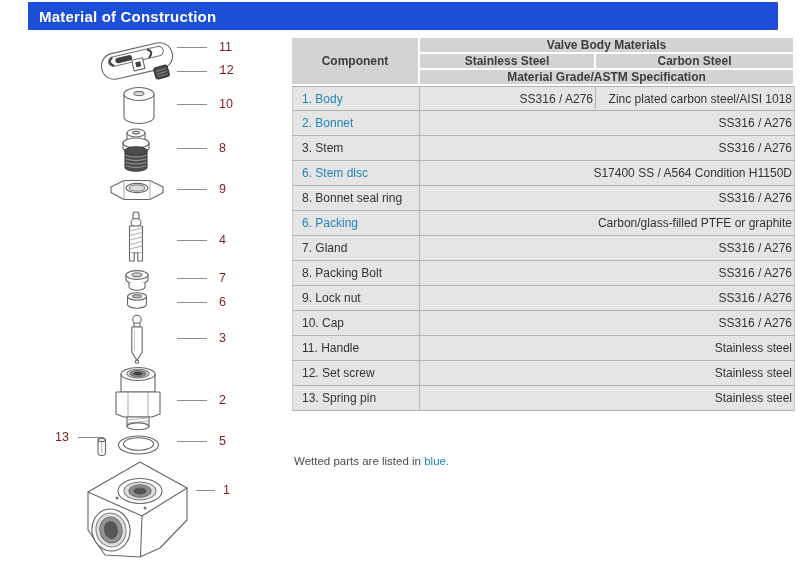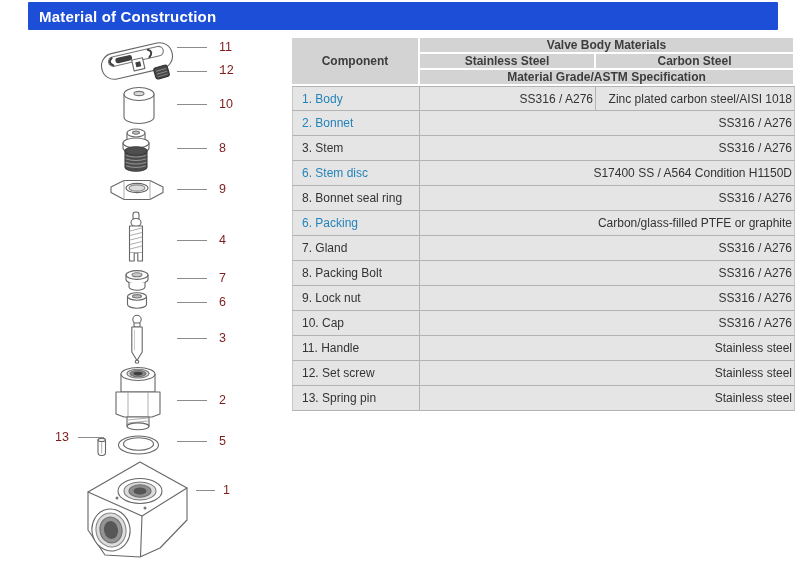--- a/index.html
+++ b/index.html
@@ -317,14 +317,15 @@
         <td class="comp">12. Set screw</td>
         <td class="val" colspan="2">Stainless steel</td>
       </tr>
       <tr>
         <td class="comp">13. Spring pin</td>
         <td class="val" colspan="2">Stainless steel</td>
       </tr>
     </tbody>
   </table>
 
+  <div class="footnote"><span>Wetted parts are listed in </span><span class="blue">blue.</span></div>
 
 </div>
 
 </body></html>

